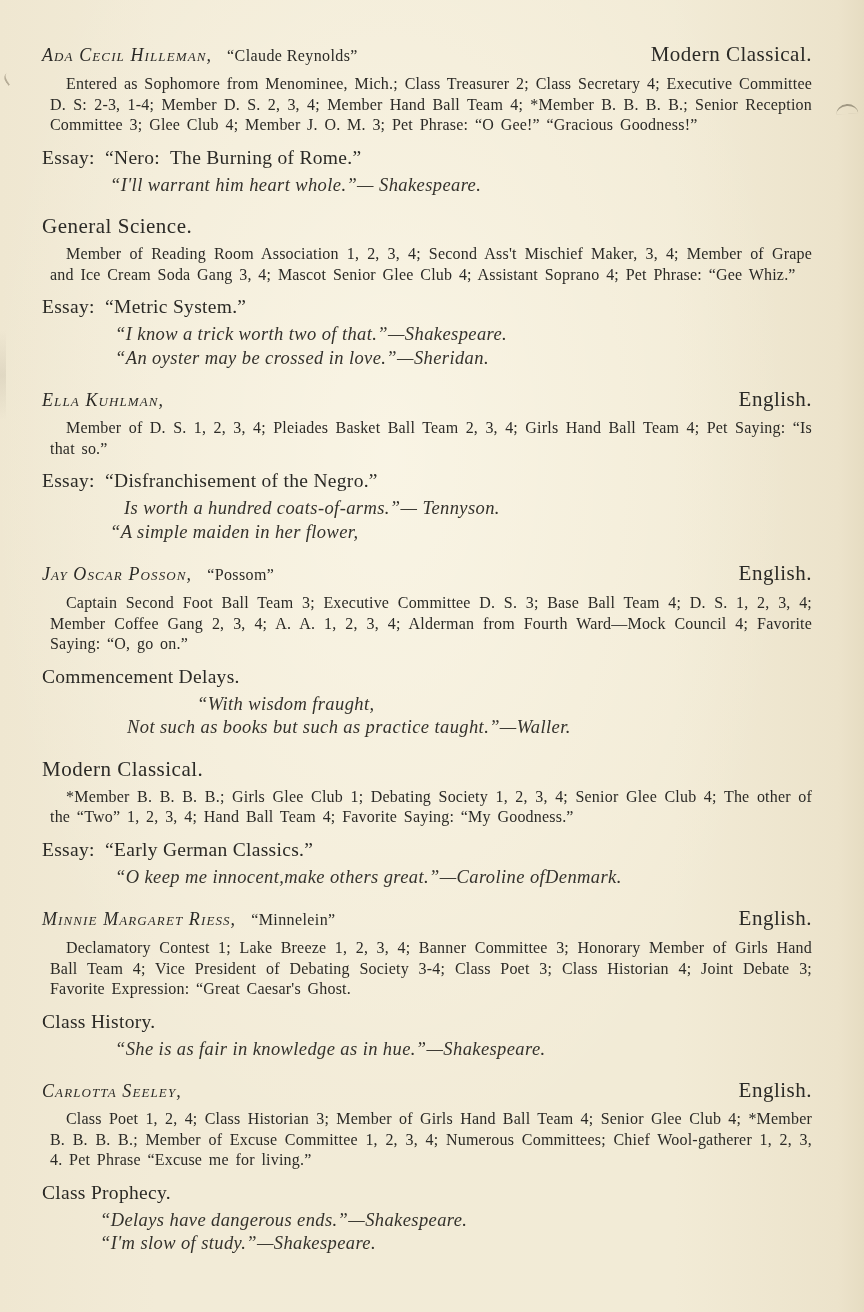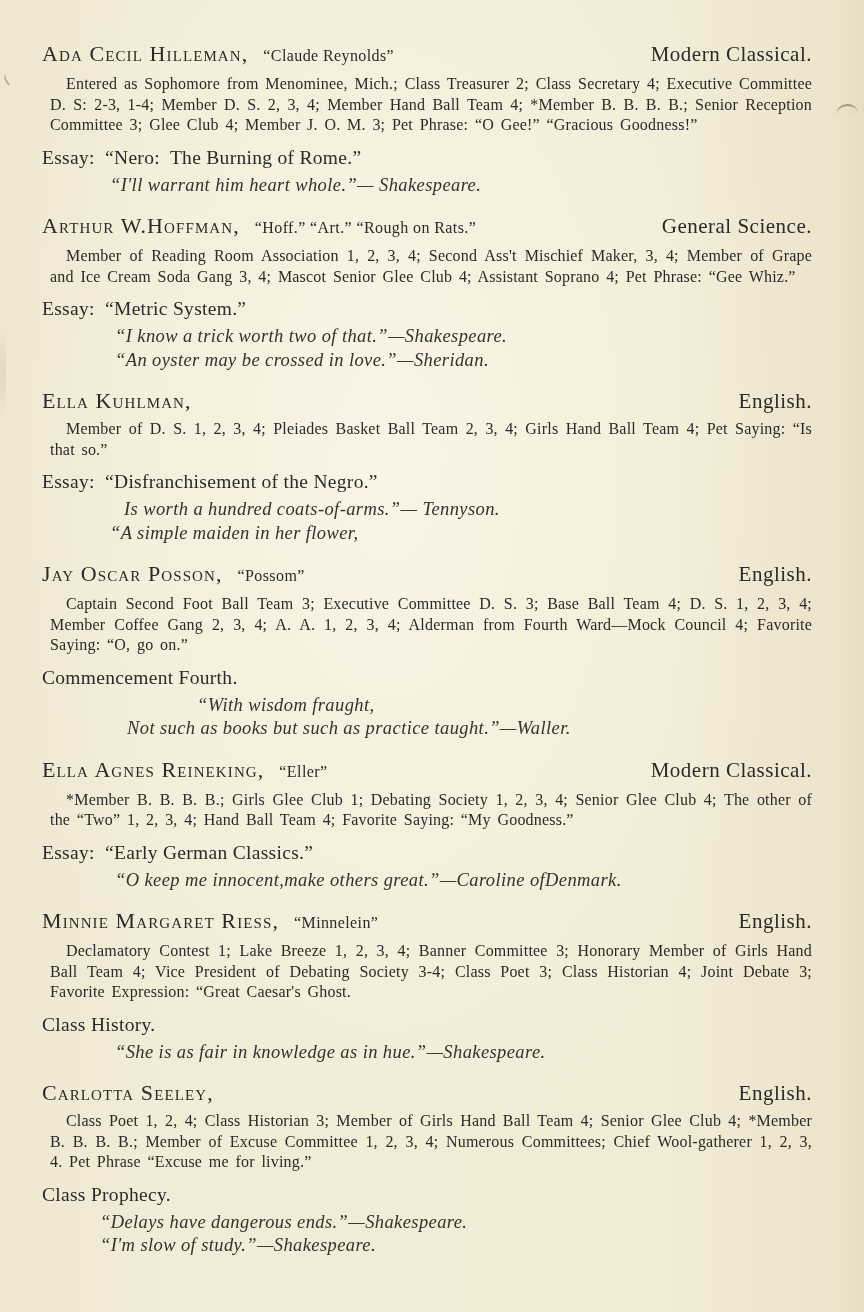--- a/index.html
+++ b/index.html
@@ -21,22 +21,23 @@
   }
   .entry { margin-bottom:17px; }
   .head {
     display:flex; justify-content:space-between; align-items:baseline;
     font-size:21px; line-height:24px;
   }
   .head-left { display:inline-flex; align-items:baseline; }
   .name {
     font-variant:small-caps;
     letter-spacing:1.1px;
-    font-size:22px;
+    font-size:18px;
     white-space:nowrap;
+    font-style:italic;
   }
   .nick { margin-left:15px; font-size:16px; letter-spacing:.4px; white-space:nowrap; }
   .course { font-size:21px; letter-spacing:.5px; white-space:nowrap; }
   .acts {
     margin:6px 0 0 8px;
     font-size:16px; line-height:20.5px;
     text-align:justify;
     text-indent:16px;
     letter-spacing:.2px;
     word-spacing:2.5px;
@@ -95,24 +96,20 @@
       </span>
       <span class="course">Modern Classical.</span>
     </div>
     <p class="acts">Entered as Sophomore from Menominee, Mich.;  Class Treasurer 2;  Class Secretary 4;  Executive Committee D. S: 2-3, 1-4;  Member D. S. 2, 3, 4;  Member Hand Ball Team 4;  *Member B. B. B. B.;  Senior Reception Committee 3;  Glee Club 4;  Member J. O. M. 3;  Pet Phrase:  “O Gee!”  “Gracious Goodness!”</p>
     <div class="heading">Essay:  “Nero:  The Burning of Rome.”</div>
     <div class="quote qi-70">“I'll warrant him heart whole.”— Shakespeare.</div>
   </section>
 
   <section class="entry">
     <div class="head">
-      <span class="head-left">
-        <span class="name">Arthur W.Hoffman,</span>
-        <span class="nick">“Hoff.” “Art.” “Rough on Rats.”</span>
-      </span>
       <span class="course">General Science.</span>
     </div>
     <p class="acts">Member of Reading Room Association 1, 2, 3, 4;  Second Ass't Mischief Maker, 3, 4;  Member of Grape and Ice Cream Soda Gang 3, 4;  Mascot Senior Glee Club 4;  Assistant Soprano 4;  Pet Phrase:  “Gee Whiz.”</p>
     <div class="heading">Essay:  “Metric System.”</div>
     <div class="quote qi-75">“I know a trick worth two of that.”—Shakespeare.</div>
     <div class="quote qi-75">“An oyster may be crossed in love.”—Sheridan.</div>
   </section>
 
   <section class="entry">
     <div class="head">
@@ -130,31 +127,27 @@
 
   <section class="entry">
     <div class="head">
       <span class="head-left">
         <span class="name">Jay Oscar Posson,</span>
         <span class="nick">“Possom”</span>
       </span>
       <span class="course">English.</span>
     </div>
     <p class="acts">Captain Second Foot Ball Team 3;  Executive Committee D. S. 3;  Base Ball Team 4;  D. S. 1, 2, 3, 4;  Member Coffee Gang 2, 3, 4;  A. A. 1, 2, 3, 4;  Alderman from Fourth Ward—Mock Council 4;  Favorite Saying:  “O, go on.”</p>
-    <div class="heading">Commencement Fourth.</div>
+    <div class="heading">Commencement Delays.</div>
     <div class="quote qi-155">“With wisdom fraught,</div>
     <div class="quote qi-85">Not such as books but such as practice taught.”—Waller.</div>
   </section>
 
   <section class="entry">
     <div class="head">
-      <span class="head-left">
-        <span class="name">Ella Agnes Reineking,</span>
-        <span class="nick">“Eller”</span>
-      </span>
       <span class="course">Modern Classical.</span>
     </div>
     <p class="acts">*Member B. B. B. B.;  Girls Glee Club 1;  Debating Society 1, 2, 3, 4;  Senior Glee Club 4;  The other of the “Two” 1, 2, 3, 4;  Hand Ball Team 4;  Favorite Saying:  “My Goodness.”</p>
     <div class="heading">Essay:  “Early German Classics.”</div>
     <div class="quote qi-75">“O keep me innocent,make others great.”—Caroline ofDenmark.</div>
   </section>
 
   <section class="entry">
     <div class="head">
       <span class="head-left">

